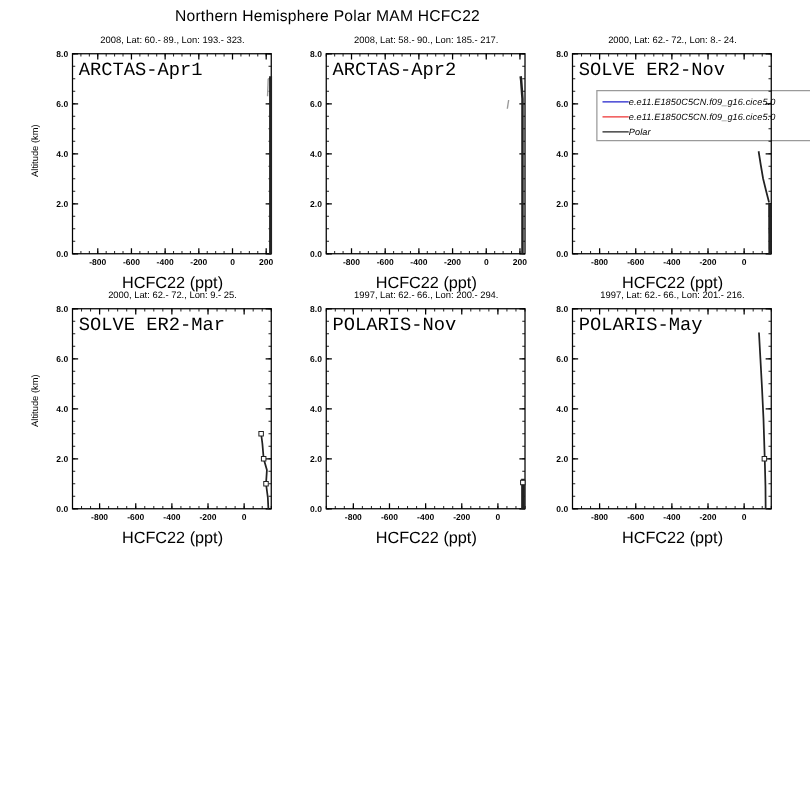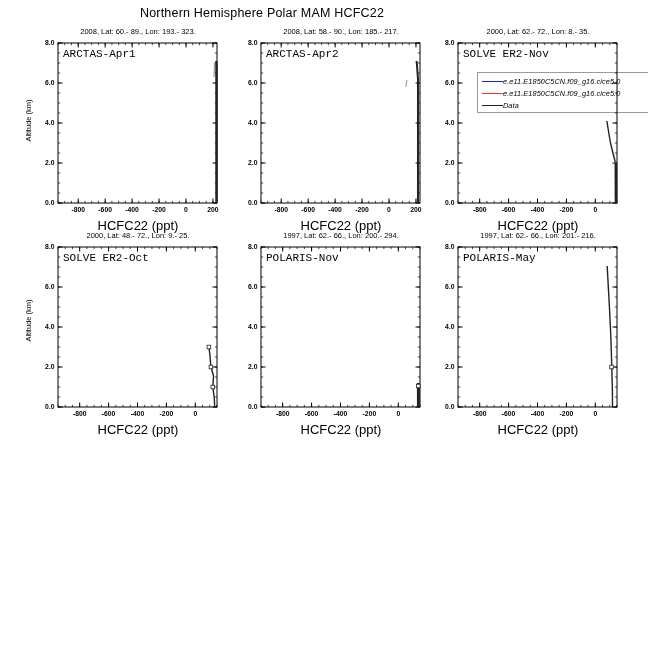--- a/index.html
+++ b/index.html
@@ -12,21 +12,21 @@
     font-size:12.5px;letter-spacing:0.2px;color:#000;
   }
   .cell{position:absolute;width:200px;height:200px;}
   .cell .hdr{
     position:absolute;top:-11px;left:10px;width:180px;text-align:center;
     font-size:7.5px;white-space:nowrap;color:#000;
   }
   .cell svg{position:absolute;top:0;left:0;z-index:3;}
   .cell .ptitle{
     position:absolute;top:10px;left:25px;z-index:4;
-    font-family:"Liberation Mono",monospace;font-size:11px;font-weight:500;
+    font-family:"Liberation Mono",monospace;font-size:15px;font-weight:500;
     white-space:nowrap;color:#000;
   }
   .cell .xlab{
     position:absolute;top:180px;left:10px;width:180px;text-align:center;
     font-size:13px;color:#000;
   }
   .ylab{
     position:absolute;left:20px;width:14px;font-size:7.5px;white-space:nowrap;
     transform:rotate(-90deg);transform-origin:center center;text-align:center;
     color:#000;z-index:2;
@@ -58,21 +58,21 @@
     <div class="legend-row">
       <span class="legend-swatch" style="border-top-color: rgb(34, 34, 204);"></span>
       <span class="legend-label">e.e11.E1850C5CN.f09_g16.cice5.0</span>
     </div>
     <div class="legend-row">
       <span class="legend-swatch" style="border-top-color: rgb(238, 51, 51);"></span>
       <span class="legend-label">e.e11.E1850C5CN.f09_g16.cice5.0</span>
     </div>
     <div class="legend-row">
       <span class="legend-swatch" style="border-top-color: rgb(34, 34, 34);"></span>
-      <span class="legend-label">Data</span>
+      <span class="legend-label">Polar</span>
     </div>
   </div>
 
   <div class="cell" id="cell0">
     <div class="hdr">2008, Lat:  60.- 89., Lon: 193.- 323.</div>
     <svg width="200" height="178">
         <rect x="20" y="5" width="159" height="160" fill="none" stroke="#000000" stroke-width="1"></rect>
         <line x1="20" y1="165" x2="20" y2="162.8" stroke="#000000" stroke-width="0.7"></line>
         <line x1="20" y1="5" x2="20" y2="7.2" stroke="#000000" stroke-width="0.7"></line>
         <line x1="26.737288135593218" y1="165" x2="26.737288135593218" y2="162.8" stroke="#000000" stroke-width="0.7"></line>
@@ -315,21 +315,21 @@
         <line x1="179" y1="5" x2="174.5" y2="5" stroke="#000000" stroke-width="1"></line>
         <text x="16.5" y="7.4" text-anchor="end" font-size="6.8" font-weight="600" font-family="&quot;Liberation Sans&quot;,sans-serif" fill="#000">8.0</text>
         <polyline points="176.98,165.00 176.98,41.00 175.90,26.00 175.50,23.00" fill="none" stroke="#222222" stroke-width="2" stroke-linecap="butt" stroke-linejoin="round"></polyline>
         <polyline points="164.85,49.00 165.93,42.00" fill="none" stroke="#999999" stroke-width="1.1" stroke-linecap="butt" stroke-linejoin="round"></polyline>
       </svg>
     <div class="ptitle">ARCTAS-Apr2</div>
     <div class="xlab">HCFC22 (ppt)</div>
   </div>
 
   <div class="cell" id="cell2">
-    <div class="hdr">2000, Lat: 62.- 72., Lon: 8.- 35.</div>
+    <div class="hdr">2000, Lat: 62.- 72., Lon: 8.- 24.</div>
     <svg width="200" height="178">
         <rect x="20" y="5" width="159" height="160" fill="none" stroke="#000000" stroke-width="1"></rect>
         <line x1="20" y1="165" x2="20" y2="162.8" stroke="#000000" stroke-width="0.7"></line>
         <line x1="20" y1="5" x2="20" y2="7.2" stroke="#000000" stroke-width="0.7"></line>
         <line x1="27.227272727272727" y1="165" x2="27.227272727272727" y2="162.8" stroke="#000000" stroke-width="0.7"></line>
         <line x1="27.227272727272727" y1="5" x2="27.227272727272727" y2="7.2" stroke="#000000" stroke-width="0.7"></line>
         <line x1="34.45454545454545" y1="165" x2="34.45454545454545" y2="162.8" stroke="#000000" stroke-width="0.7"></line>
         <line x1="34.45454545454545" y1="5" x2="34.45454545454545" y2="7.2" stroke="#000000" stroke-width="0.7"></line>
         <line x1="41.68181818181818" y1="165" x2="41.68181818181818" y2="162.8" stroke="#000000" stroke-width="0.7"></line>
         <line x1="41.68181818181818" y1="5" x2="41.68181818181818" y2="7.2" stroke="#000000" stroke-width="0.7"></line>
@@ -436,21 +436,21 @@
         <line x1="179" y1="5" x2="174.5" y2="5" stroke="#000000" stroke-width="1"></line>
         <text x="16.5" y="7.4" text-anchor="end" font-size="6.8" font-weight="600" font-family="&quot;Liberation Sans&quot;,sans-serif" fill="#000">8.0</text>
         <polyline points="168.88,83.00 170.62,94.00 172.50,105.00 174.95,115.00 177.27,124.00" fill="none" stroke="#222222" stroke-width="1.4" stroke-linecap="butt" stroke-linejoin="round"></polyline>
         <polyline points="177.84,125.00 177.99,165.00" fill="none" stroke="#222222" stroke-width="2.6" stroke-linecap="butt" stroke-linejoin="round"></polyline>
       </svg>
     <div class="ptitle">SOLVE ER2-Nov</div>
     <div class="xlab">HCFC22 (ppt)</div>
   </div>
 
   <div class="cell" id="cell3">
-    <div class="hdr">2000, Lat: 48.- 72., Lon: 9.- 25.</div>
+    <div class="hdr">2000, Lat: 62.- 72., Lon: 9.- 25.</div>
     <svg width="200" height="178">
         <rect x="20" y="5" width="159" height="160" fill="none" stroke="#000000" stroke-width="1"></rect>
         <line x1="20" y1="165" x2="20" y2="162.8" stroke="#000000" stroke-width="0.7"></line>
         <line x1="20" y1="5" x2="20" y2="7.2" stroke="#000000" stroke-width="0.7"></line>
         <line x1="27.227272727272727" y1="165" x2="27.227272727272727" y2="162.8" stroke="#000000" stroke-width="0.7"></line>
         <line x1="27.227272727272727" y1="5" x2="27.227272727272727" y2="7.2" stroke="#000000" stroke-width="0.7"></line>
         <line x1="34.45454545454545" y1="165" x2="34.45454545454545" y2="162.8" stroke="#000000" stroke-width="0.7"></line>
         <line x1="34.45454545454545" y1="5" x2="34.45454545454545" y2="7.2" stroke="#000000" stroke-width="0.7"></line>
         <line x1="41.68181818181818" y1="165" x2="41.68181818181818" y2="162.8" stroke="#000000" stroke-width="0.7"></line>
         <line x1="41.68181818181818" y1="5" x2="41.68181818181818" y2="7.2" stroke="#000000" stroke-width="0.7"></line>
@@ -554,21 +554,21 @@
         <line x1="179" y1="45" x2="174.5" y2="45" stroke="#000000" stroke-width="1"></line>
         <text x="16.5" y="47.4" text-anchor="end" font-size="6.8" font-weight="600" font-family="&quot;Liberation Sans&quot;,sans-serif" fill="#000">6.0</text>
         <line x1="20" y1="5" x2="24.5" y2="5" stroke="#000000" stroke-width="1"></line>
         <line x1="179" y1="5" x2="174.5" y2="5" stroke="#000000" stroke-width="1"></line>
         <text x="16.5" y="7.4" text-anchor="end" font-size="6.8" font-weight="600" font-family="&quot;Liberation Sans&quot;,sans-serif" fill="#000">8.0</text>
         <polyline points="170.91,105.00 171.92,113.00 172.93,125.00 175.53,134.00 174.81,145.00 176.25,156.00 176.69,165.00" fill="none" stroke="#222222" stroke-width="1.4" stroke-linecap="butt" stroke-linejoin="round"></polyline>
         <rect x="169.10545454545453" y="103.2" width="3.6" height="3.6" fill="#ffffff" stroke="#222222" stroke-width="0.8"></rect>
         <rect x="171.1290909090909" y="123.2" width="3.6" height="3.6" fill="#ffffff" stroke="#222222" stroke-width="0.8"></rect>
         <rect x="173.0081818181818" y="143.2" width="3.6" height="3.6" fill="#ffffff" stroke="#222222" stroke-width="0.8"></rect>
       </svg>
-    <div class="ptitle">SOLVE ER2-Oct</div>
+    <div class="ptitle">SOLVE ER2-Mar</div>
     <div class="xlab">HCFC22 (ppt)</div>
   </div>
 
   <div class="cell" id="cell4">
     <div class="hdr">1997, Lat: 62.- 66., Lon: 200.- 294.</div>
     <svg width="200" height="178">
         <rect x="20" y="5" width="159" height="160" fill="none" stroke="#000000" stroke-width="1"></rect>
         <line x1="20" y1="165" x2="20" y2="162.8" stroke="#000000" stroke-width="0.7"></line>
         <line x1="20" y1="5" x2="20" y2="7.2" stroke="#000000" stroke-width="0.7"></line>
         <line x1="27.227272727272727" y1="165" x2="27.227272727272727" y2="162.8" stroke="#000000" stroke-width="0.7"></line>

